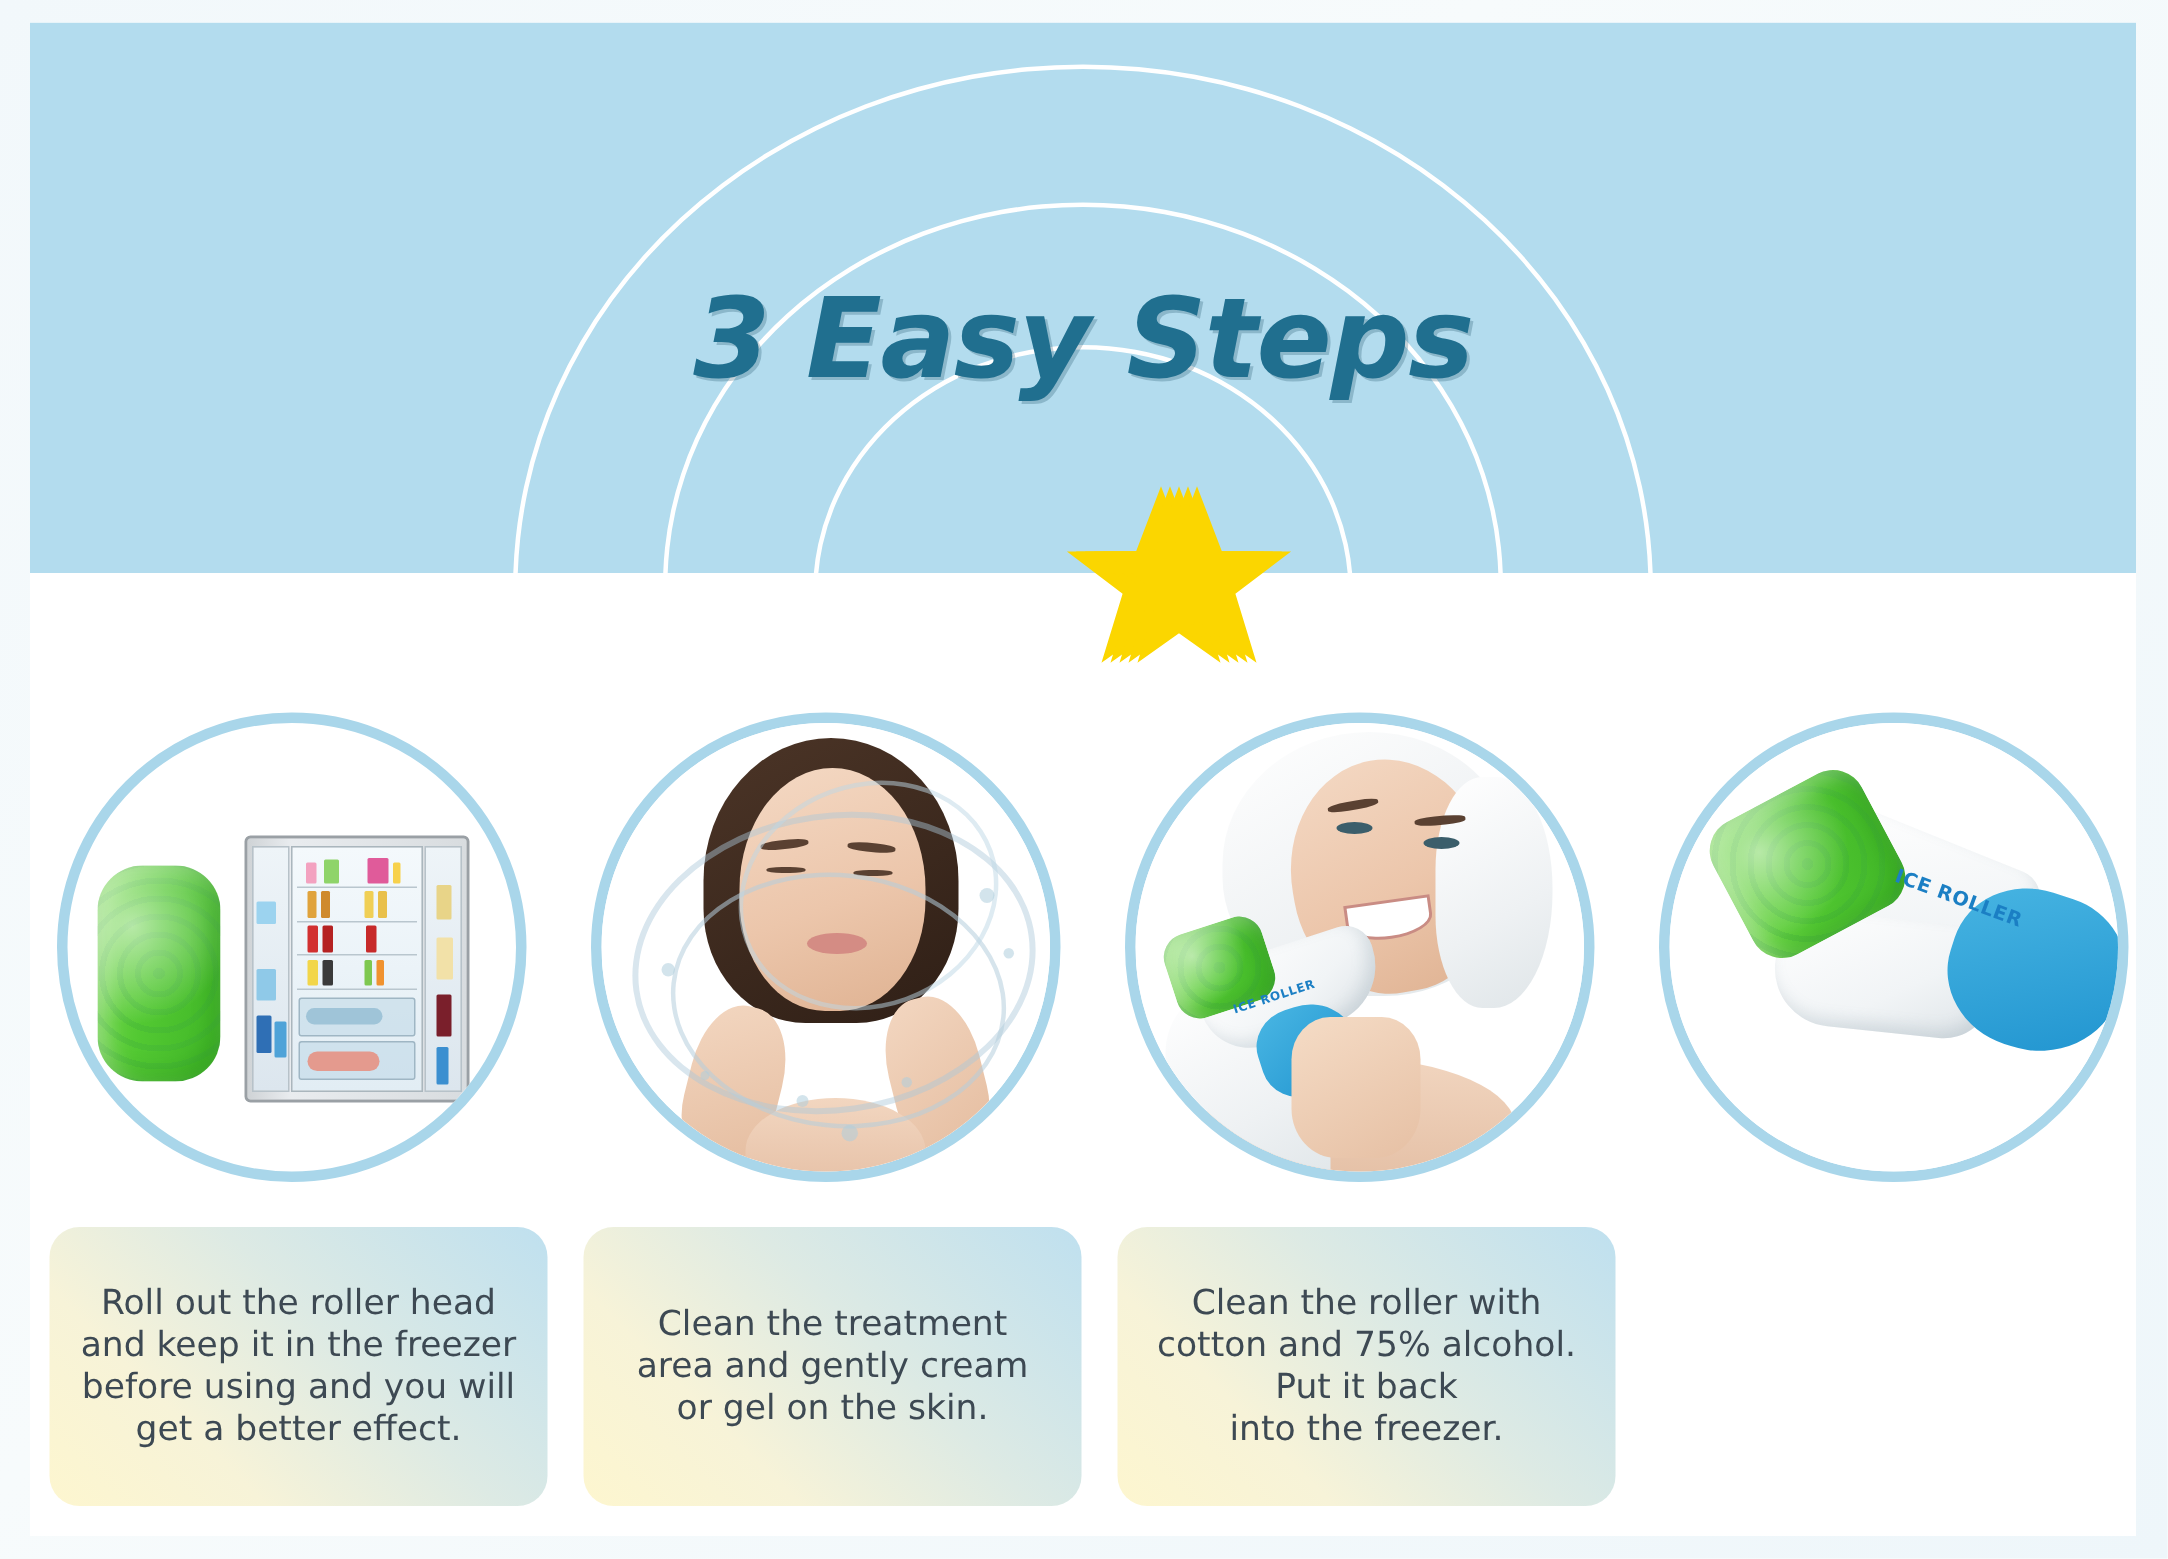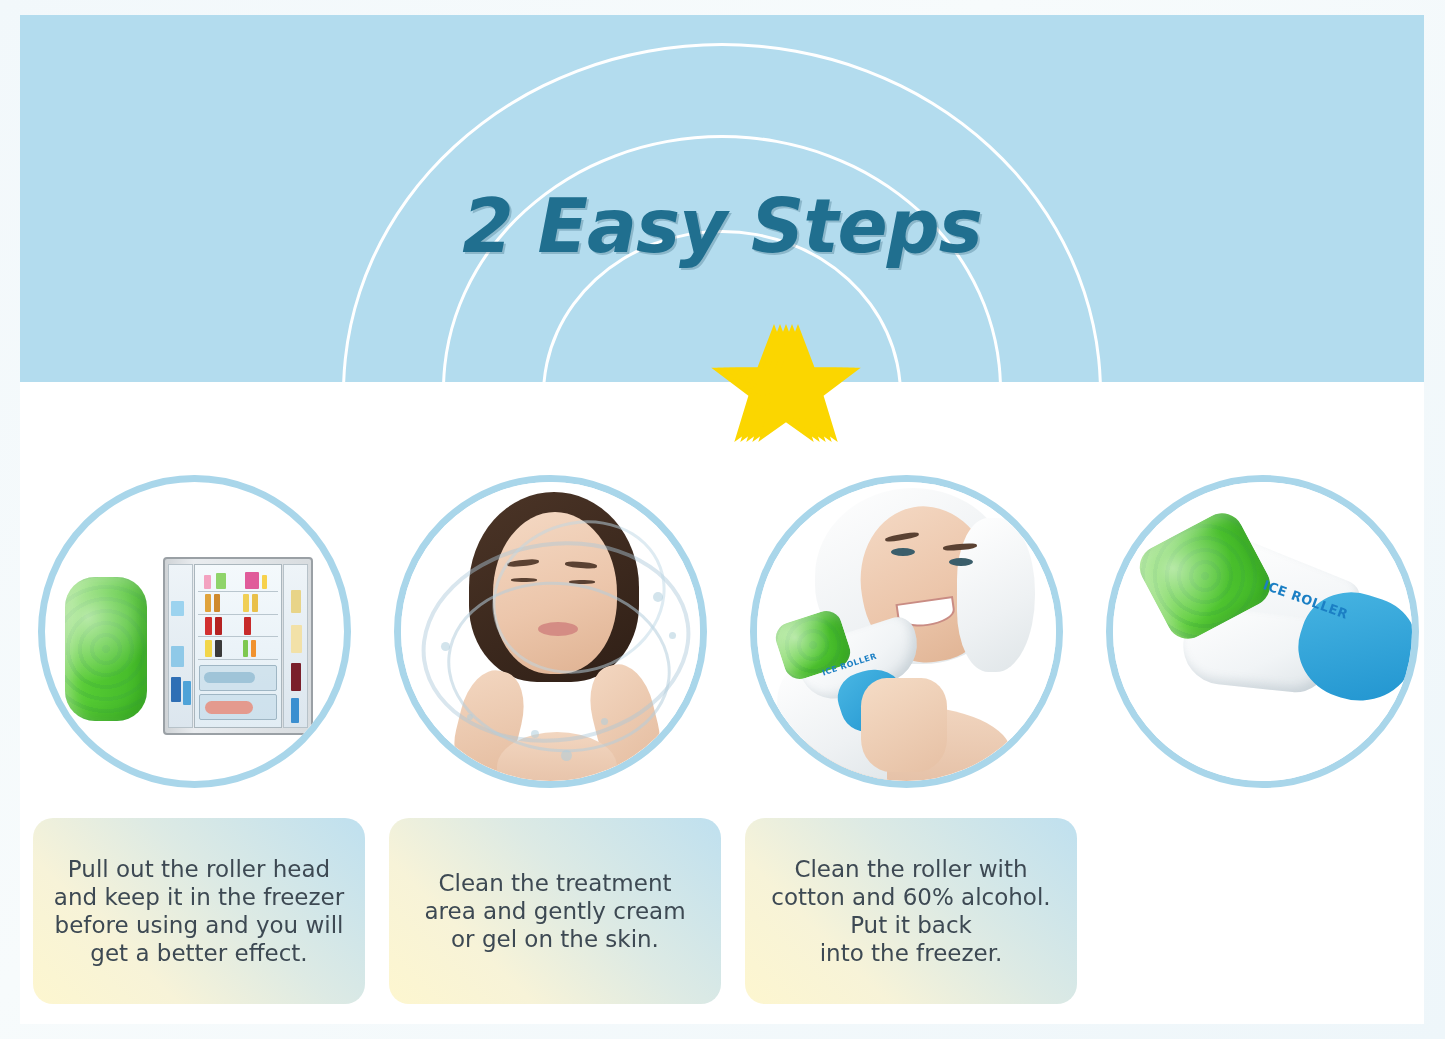--- a/index.html
+++ b/index.html
@@ -256,21 +256,21 @@
 
 <div id="poster">
   <div class="page">
 
     <div class="header-band">
       <div class="arc arc-1"></div>
       <div class="arc arc-2"></div>
       <div class="arc arc-3"></div>
     </div>
 
-    <div class="title">2 Easy Steps</div>
+    <div class="title">3 Easy Steps</div>
 
     <div class="stars">
       <span class="star">
         <svg width="128" height="124" viewBox="0 0 100 96">
             <polygon points="50,2 63,36 99,36 70,58 81,94 50,72 19,94 30,58 1,36 37,36" fill="#fbd600"></polygon>
           </svg>
       </span>
       <span class="star">
         <svg width="128" height="124" viewBox="0 0 100 96">
             <polygon points="50,2 63,36 99,36 70,58 81,94 50,72 19,94 30,58 1,36 37,36" fill="#fbd600"></polygon>
@@ -394,32 +394,32 @@
           <div class="roller-head" style="left:36px; top:44px; width:112px; height:100px; border-radius:22px; transform:rotate(-28deg);"></div>
           <div class="device-handle" style="left:186px; top:112px; width:116px; height:106px; border-radius:46% 42% 50% 46%; transform:rotate(18deg);"></div>
           <div class="device-logo" style="left:148px; top:110px; font-size:13px; transform:rotate(20deg);">ICE ROLLER</div>
         </div>
       </div>
 
     </div>
 
     <div class="captions">
       <div class="caption">
-        <p>Pull out the roller head
+        <p>Roll out the roller head
 and keep it in the freezer
 before using and you will
 get a better effect.</p>
       </div>
       <div class="caption">
         <p>Clean the treatment
 area and gently cream
 or gel on the skin.</p>
       </div>
       <div class="caption">
         <p>Clean the roller with
-cotton and 60% alcohol.
+cotton and 75% alcohol.
 Put it back
 into the freezer.</p>
       </div>
     </div>
 
   </div>
 </div>
 
 </body></html>

